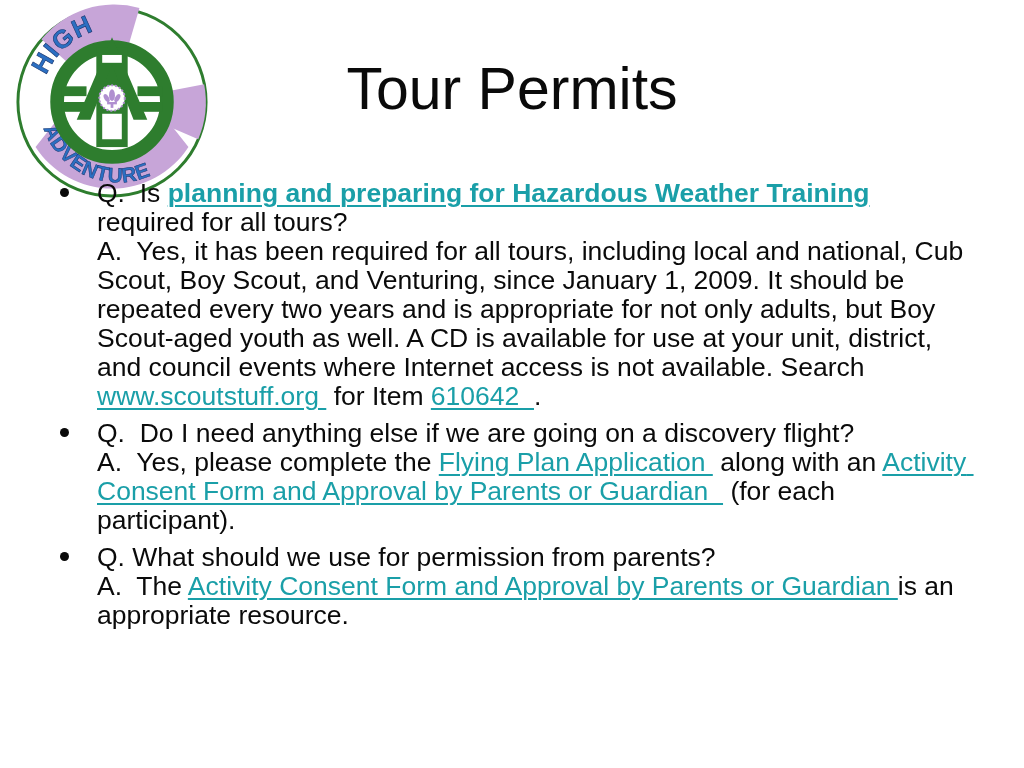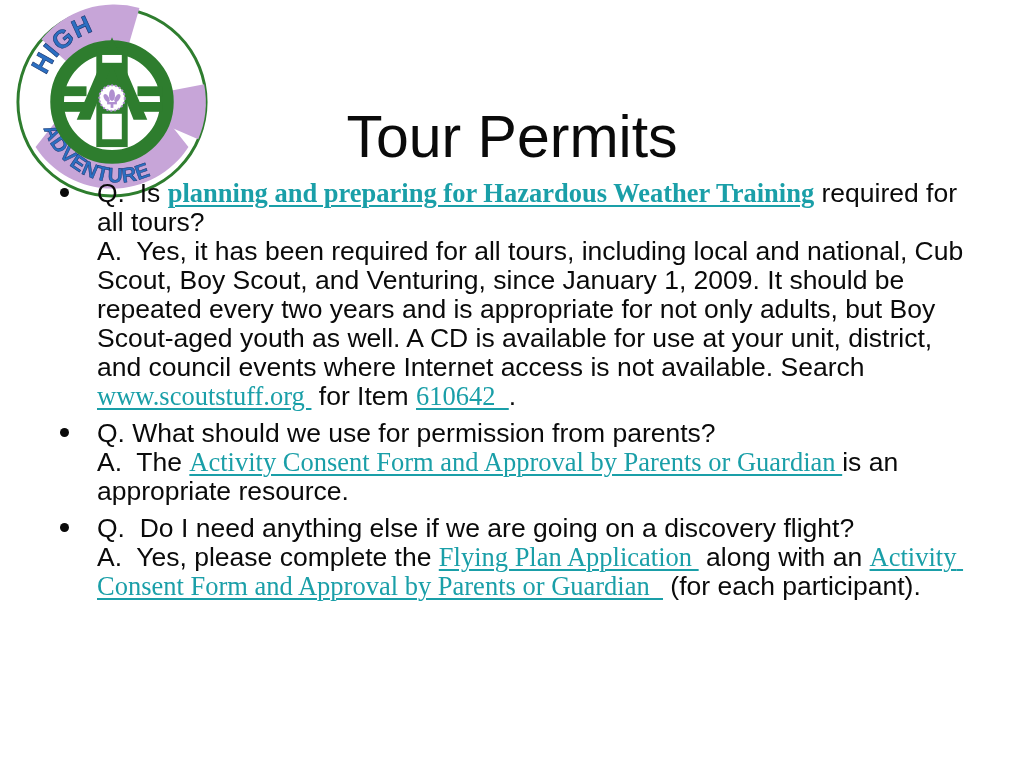--- a/index.html
+++ b/index.html
@@ -7,21 +7,21 @@
     width:1024px;height:768px;position:relative;overflow:hidden;
     background:#ffffff;
     font-family:"Liberation Sans", sans-serif;
   }
   .slide{position:absolute;inset:0;background:#ffffff;}
 
   
   .title{
     position:absolute;top:58px;left:0;width:1024px;
     text-align:center;font-size:59px;line-height:62px;
-    color:#0a0a0a;font-weight:400;letter-spacing:0px;margin-top:48px;
+    color:#0a0a0a;font-weight:400;letter-spacing:0px;
   }
 
   
   .logo{position:absolute;left:14px;top:4px;width:196px;height:196px;}
 
   
   .content{position:absolute;left:58px;top:179px;width:912px;}
   ul.blist{list-style:none;margin:0;padding:0;}
   ul.blist li{
     position:relative;padding-left:39px;margin:0 0 8px 0;
@@ -32,21 +32,20 @@
     position:absolute;left:2px;top:9px;width:9px;height:9px;border-radius:50%;
     background:#0a0a0a;
   }
   .b{font-weight:normal;}
   a.lnk{
     color:var(--link,#1A9FA8);
     text-decoration:underline;
     text-decoration-thickness:2px;
     text-underline-offset:3px;
     cursor:pointer;
-    font-family:Liberation Serif, serif;
   }
   a.lnk.b{font-weight:bold;}
 </style>
 </head>
 <body style="--link: #1A9FA8;">
 
 <div class="slide">
 
   <svg class="logo" viewBox="0 0 200 200" aria-hidden="true">
 
@@ -91,18 +90,18 @@
         <rect x="98.6" y="102" width="2.8" height="4"></rect>
       </g>
     </g>
   </svg>
 
   <div class="title">Tour Permits</div>
 
   <div class="content">
     <ul class="blist">
         <li><span class="dot"></span><span class="b">Q.  Is </span><a class="b lnk">planning and preparing for Hazardous Weather Training</a><span class="b"> required for all tours?</span><br><span class="b">A.</span><span>  Yes, it has been required for all tours, including local and national, Cub Scout, Boy Scout, and Venturing, since January 1, 2009. It should be repeated every two years and is appropriate for not only adults, but Boy Scout-aged youth as well. A CD is available for use at your unit, district, and council events where Internet access is not available. Search </span><a class="lnk">www.scoutstuff.org </a><span> for Item </span><a class="lnk">610642  </a><span>.</span></li>
+        <li><span class="dot"></span><span class="b">Q.  Do I need anything else if we are going on a discovery flight?</span><br><span class="b">A.</span><span>  Yes, please complete the </span><a class="lnk">Flying Plan Application </a><span> along with an </span><a class="lnk">Activity Consent Form and Approval by Parents or Guardian  </a><span> (for each participant).</span></li>
         <li><span class="dot"></span><span class="b">Q. What should we use for permission from parents?</span><br><span class="b">A.</span><span>  The </span><a class="lnk">Activity Consent Form and Approval by Parents or Guardian </a><span>is an appropriate resource.</span></li>
-        <li><span class="dot"></span><span class="b">Q.  Do I need anything else if we are going on a discovery flight?</span><br><span class="b">A.</span><span>  Yes, please complete the </span><a class="lnk">Flying Plan Application </a><span> along with an </span><a class="lnk">Activity Consent Form and Approval by Parents or Guardian  </a><span> (for each participant).</span></li>
       </ul>
   </div>
 
 </div>
 
 </body></html>

